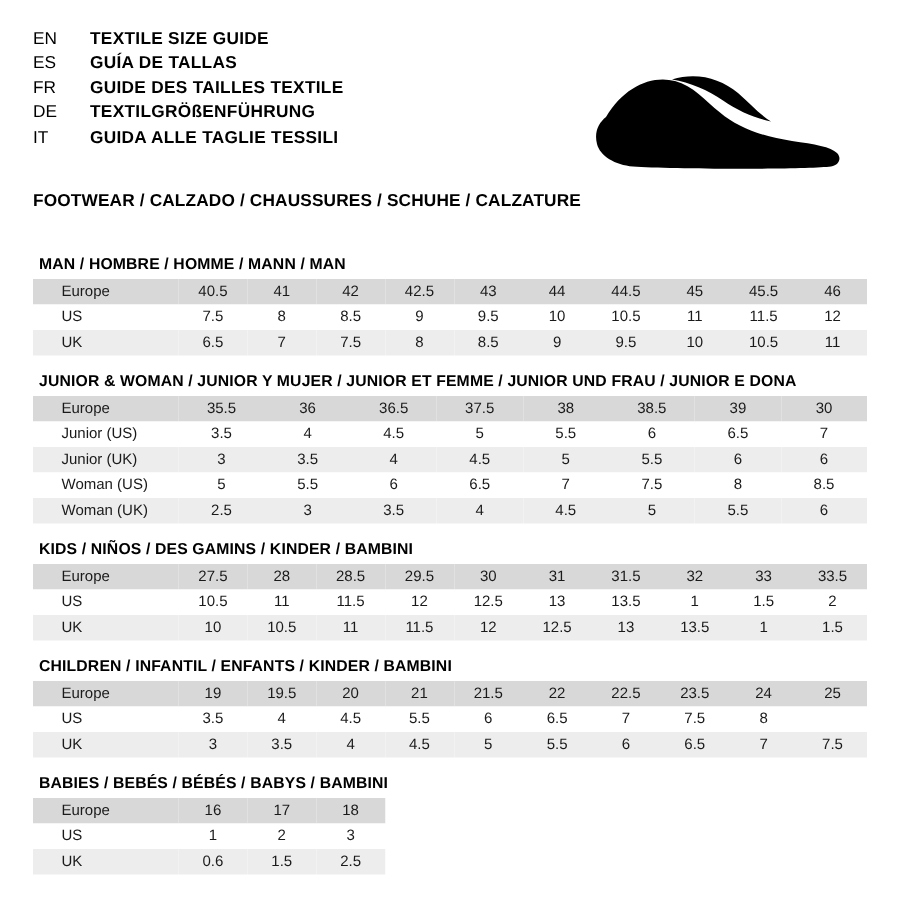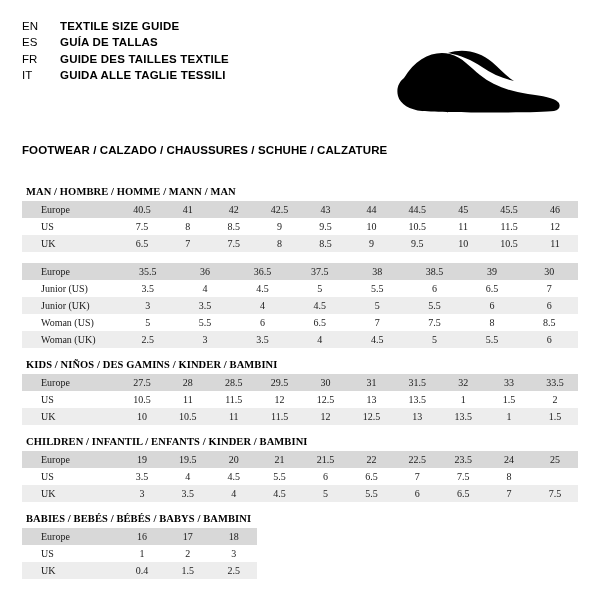--- a/index.html
+++ b/index.html
@@ -49,30 +49,29 @@
 
   .shoe-wrap {
     width: 180px;
     height: 82px;
     margin-right: 10px;
     margin-top: 16px;
   }
   .shoe-wrap svg { display: block; }
 
   .footwear-line {
-    margin-top: 28px;
+    margin-top: 12px;
     font-size: 11.5px;
     font-weight: bold;
     letter-spacing: 0.1px;
   }
 
   
   .sections {
     margin-top: 30px;
-    font-family: Liberation Serif, serif;
   }
   .section {
     margin-bottom: 11px;
   }
   .section-title {
     font-size: 10.5px;
     font-weight: bold;
     padding: 0 0 4px 4px;
     letter-spacing: 0.1px;
   }
@@ -112,20 +111,24 @@
           <td class="lang-code">EN</td>
           <td class="lang-title">TEXTILE SIZE GUIDE</td>
         </tr>
         <tr>
           <td class="lang-code">ES</td>
           <td class="lang-title">GUÍA DE TALLAS</td>
         </tr>
         <tr>
           <td class="lang-code">FR</td>
           <td class="lang-title">GUIDE DES TAILLES TEXTILE</td>
+        </tr>
+        <tr>
+          <td class="lang-code">DE</td>
+          <td class="lang-title">TEXTILGRÖßENFÜHRUNG</td>
         </tr>
         <tr>
           <td class="lang-code">IT</td>
           <td class="lang-title">GUIDA ALLE TAGLIE TESSILI</td>
         </tr>
       </tbody>
     </table>
 
     <div class="shoe-wrap">
       <svg viewBox="0 0 180 82" width="180" height="82" aria-hidden="true">
@@ -180,20 +183,21 @@
             <td>9.5</td>
             <td>10</td>
             <td>10.5</td>
             <td>11</td>
           </tr>
         </tbody>
       </table>
     </div>
 
     <div class="section">
+      <div class="section-title">JUNIOR &amp; WOMAN / JUNIOR Y MUJER / JUNIOR ET FEMME / JUNIOR UND FRAU / JUNIOR E DONA</div>
       <table class="sizes">
         <tbody>
           <tr class="shaded">
             <td class="rowlabel">Europe</td>
             <td>35.5</td>
             <td>36</td>
             <td>36.5</td>
             <td>37.5</td>
             <td>38</td>
             <td>38.5</td>
@@ -367,21 +371,21 @@
             <td></td>
             <td></td>
             <td></td>
             <td></td>
             <td></td>
             <td></td>
             <td></td>
           </tr>
           <tr class="alt">
             <td class="rowlabel">UK</td>
-            <td>0.4</td>
+            <td>0.6</td>
             <td>1.5</td>
             <td>2.5</td>
             <td style="background:#ffffff"></td>
             <td style="background:#ffffff"></td>
             <td style="background:#ffffff"></td>
             <td style="background:#ffffff"></td>
             <td style="background:#ffffff"></td>
             <td style="background:#ffffff"></td>
             <td style="background:#ffffff"></td>
           </tr>

